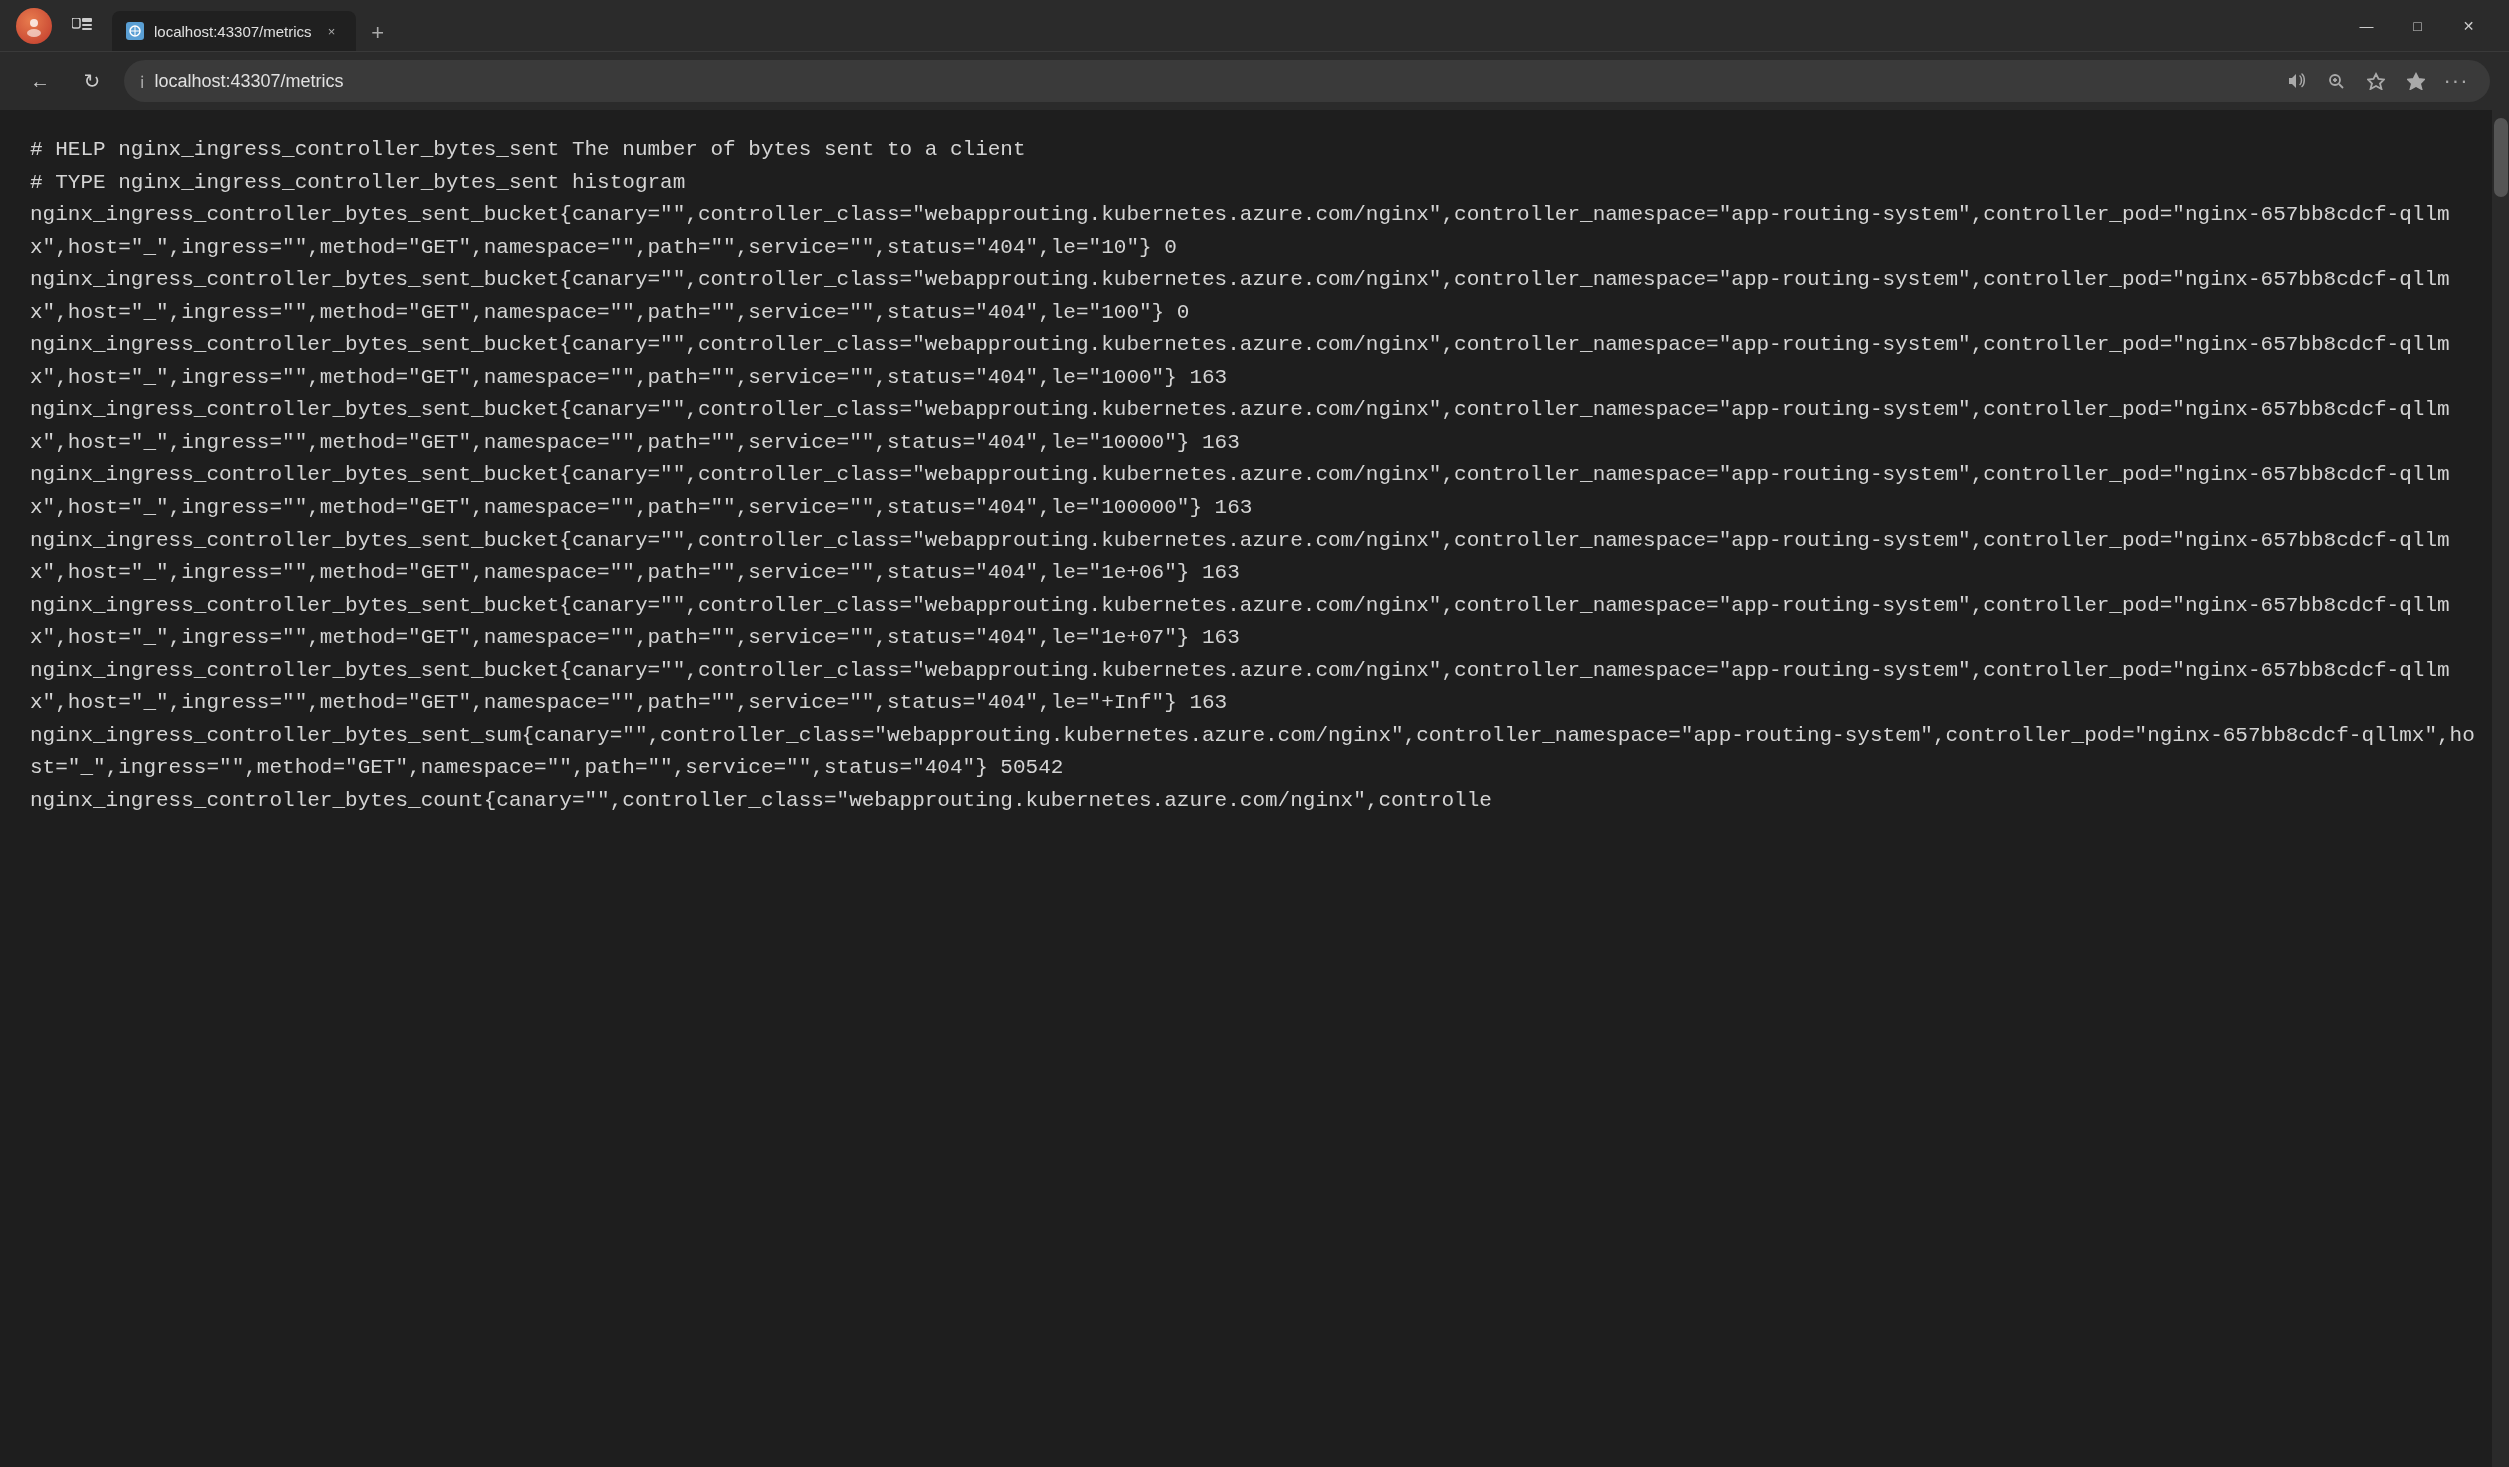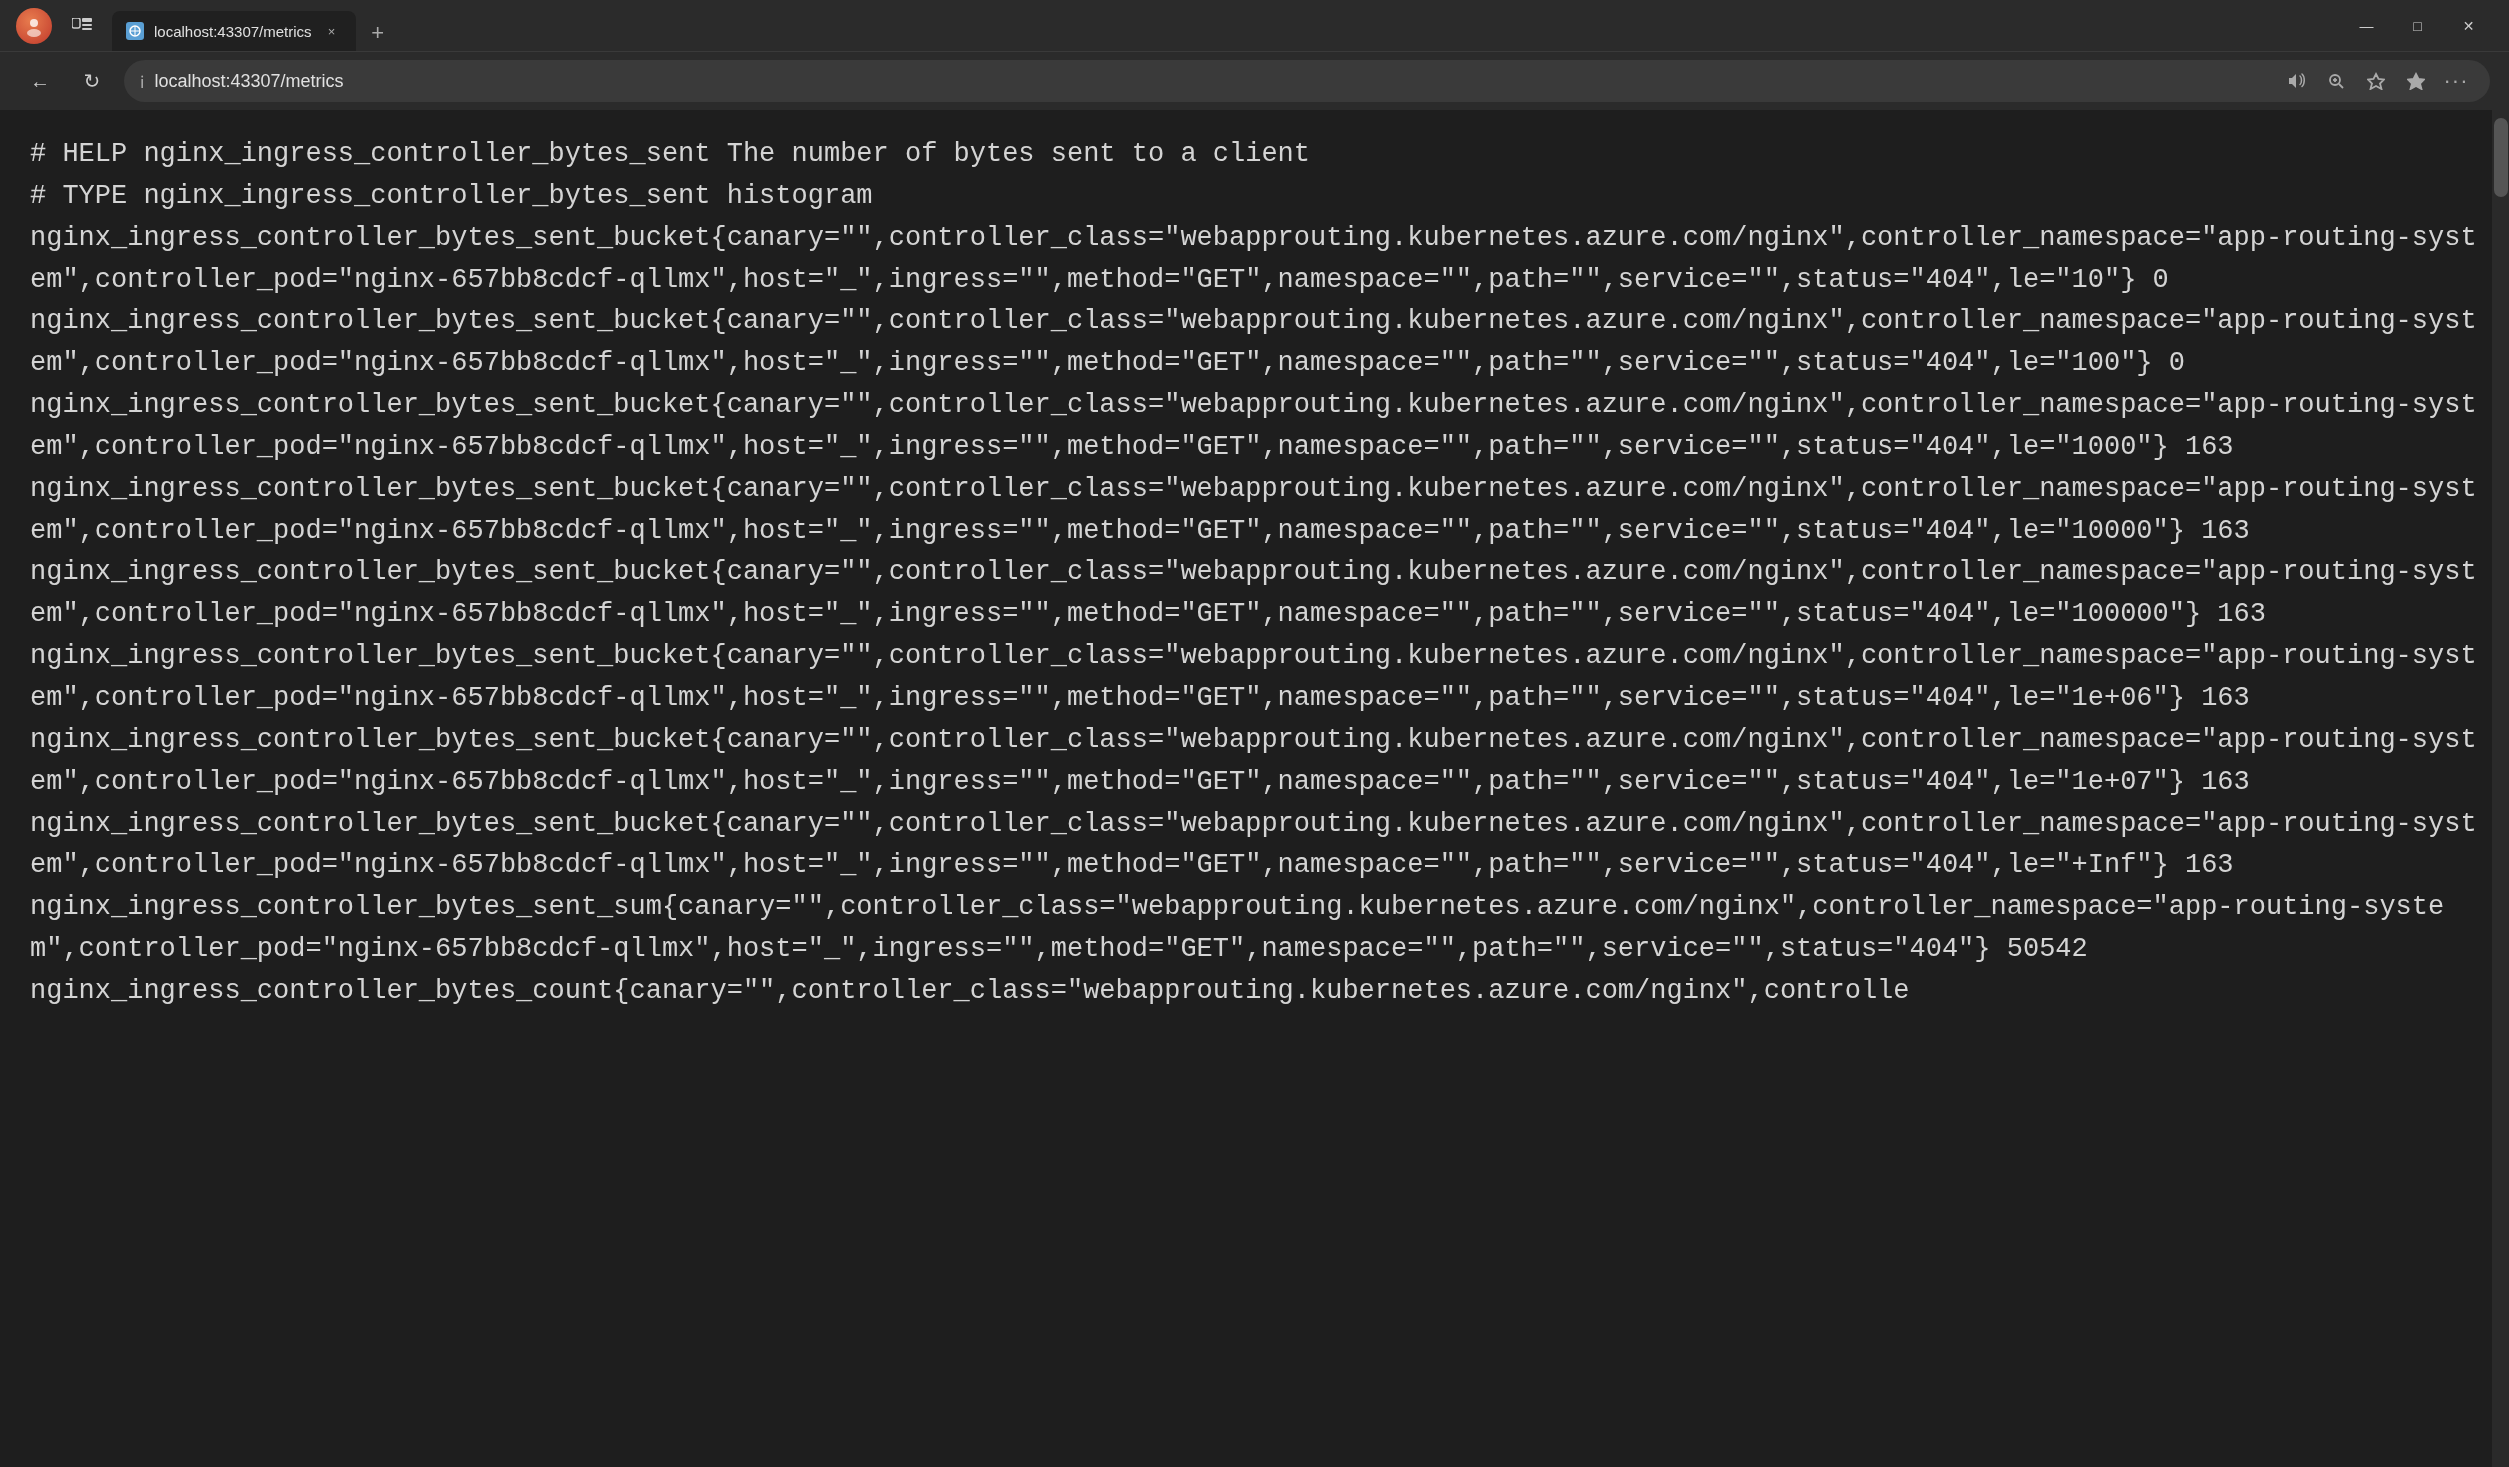--- a/index.html
+++ b/index.html
@@ -204,21 +204,21 @@
     .content {
       background: #1e1e1e;
       height: calc(1467px - 51px - 59px);
       padding: 24px 30px;
       overflow: hidden;
       position: relative;
     }
 
     .metrics-text {
       font-family: 'Courier New', 'Lucida Console', monospace;
-      font-size: 27px;
+      font-size: 21px;
       line-height: 1.55;
       color: #d4d4d4;
       white-space: pre-wrap;
       word-break: break-all;
     }
 
     
     .scrollbar {
       position: absolute;
       right: 0;

